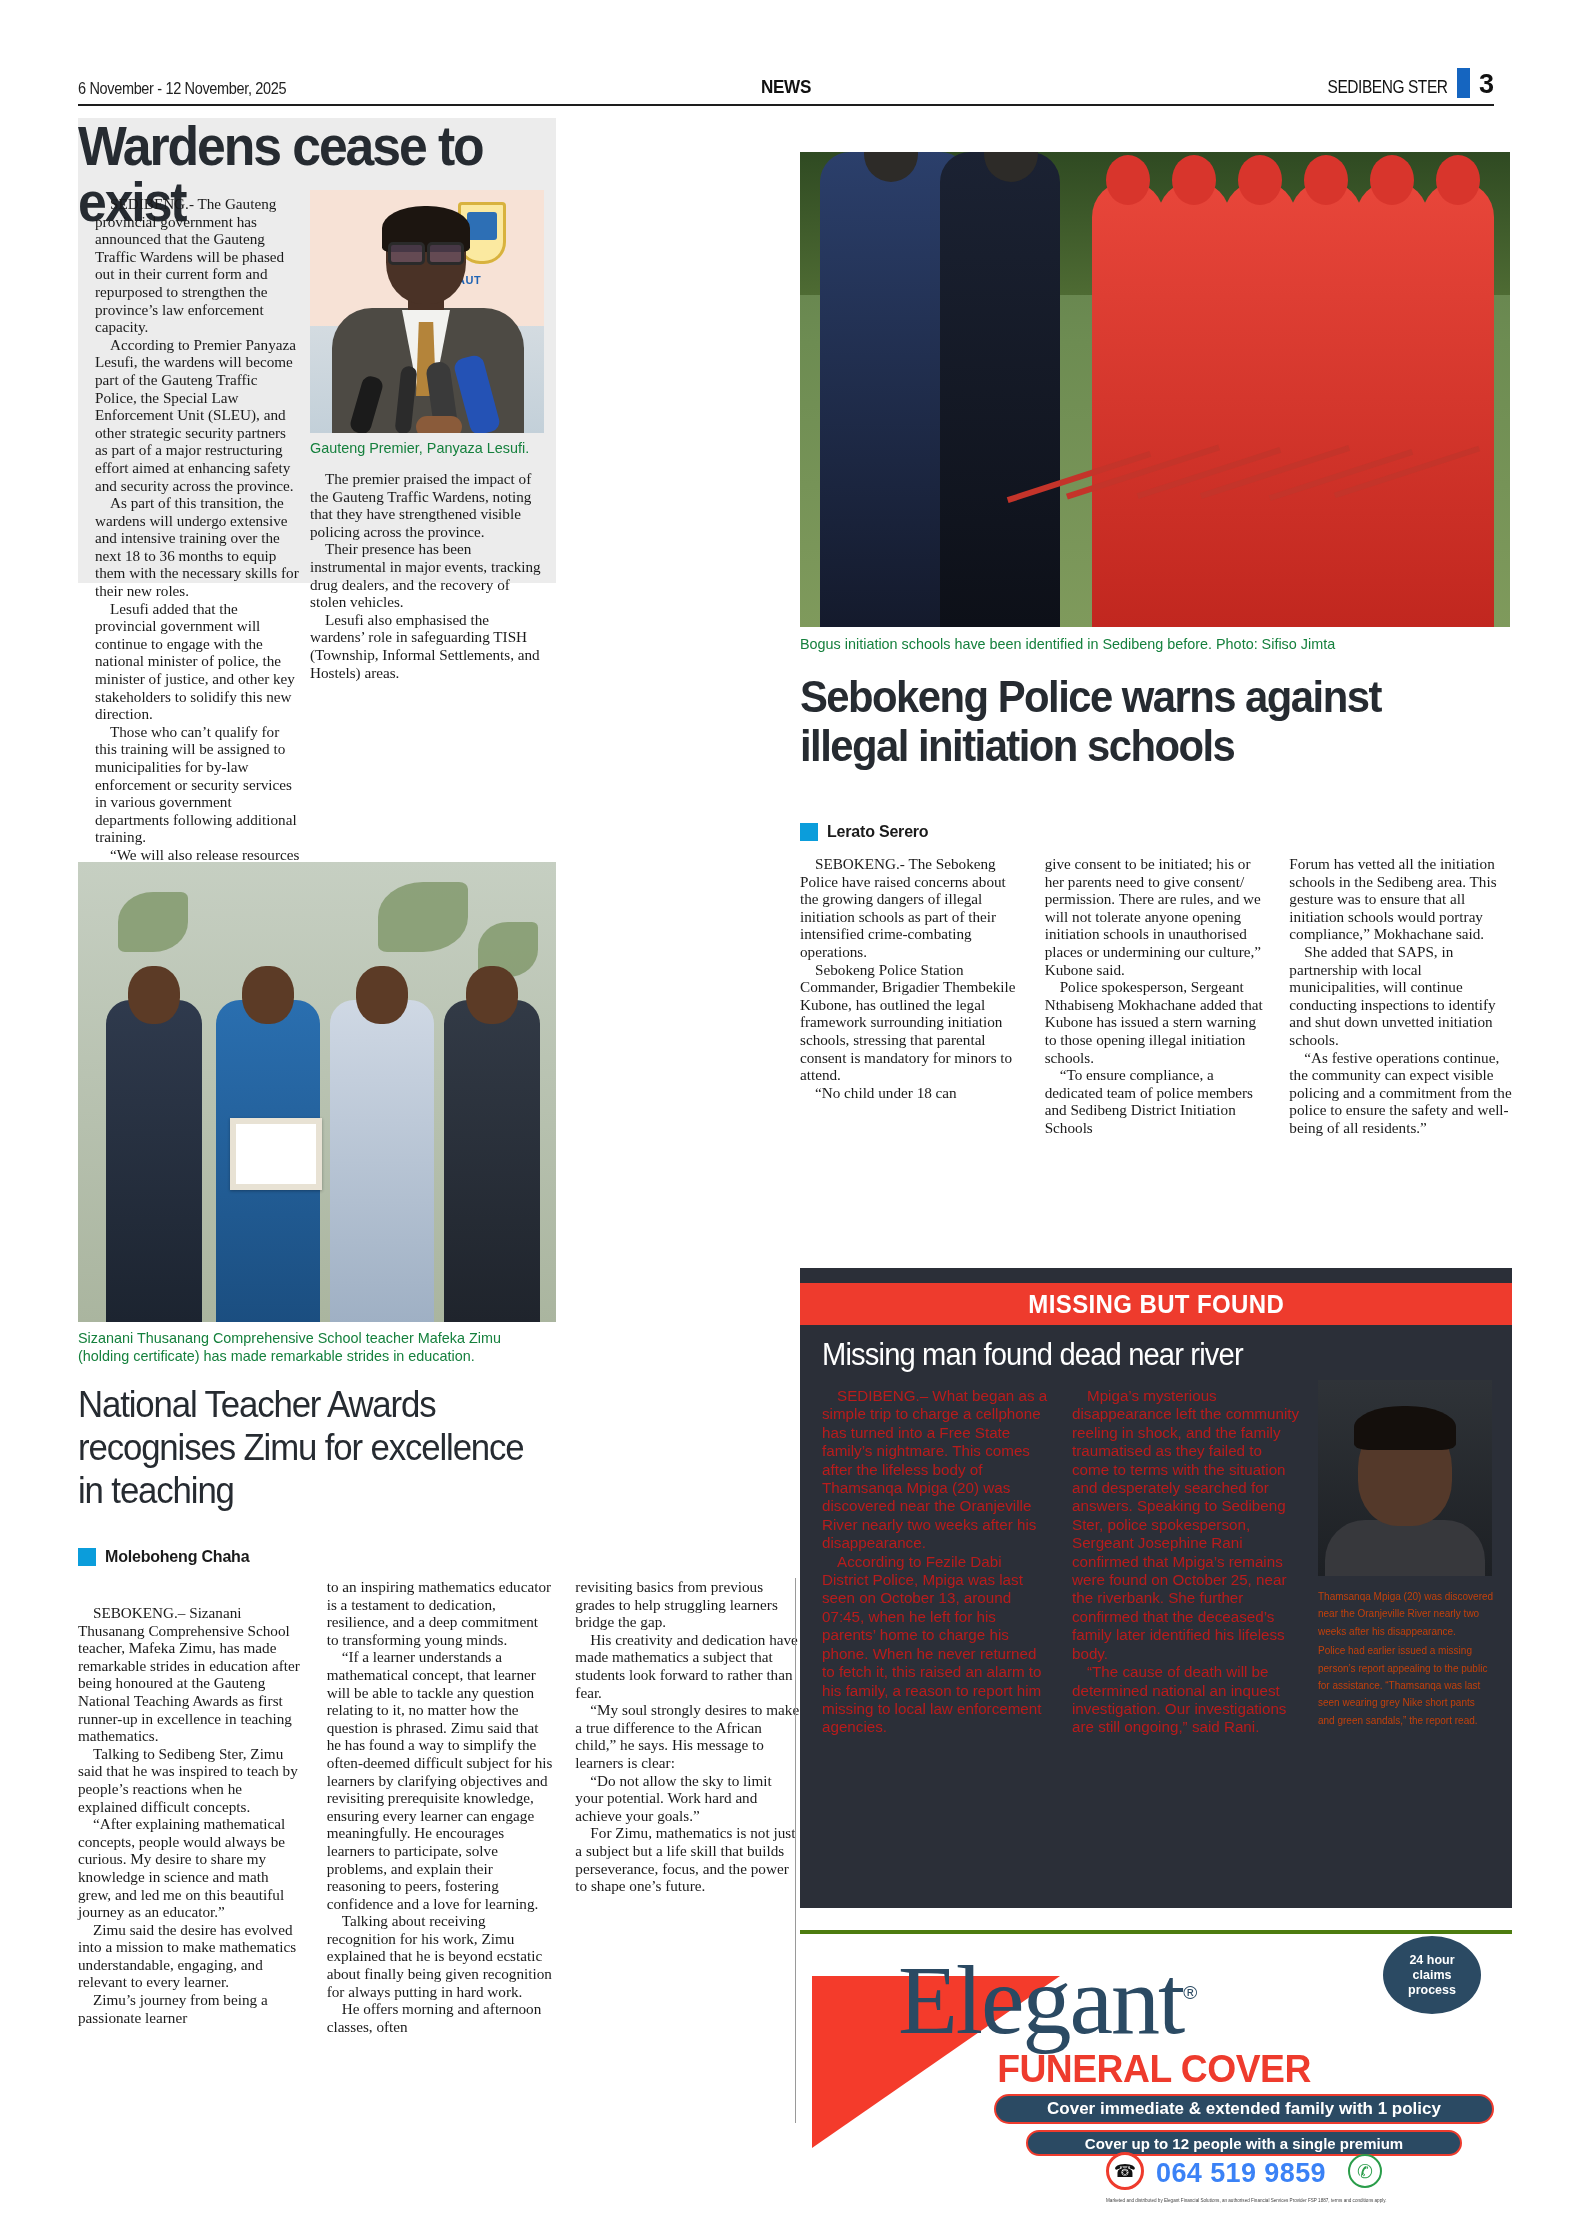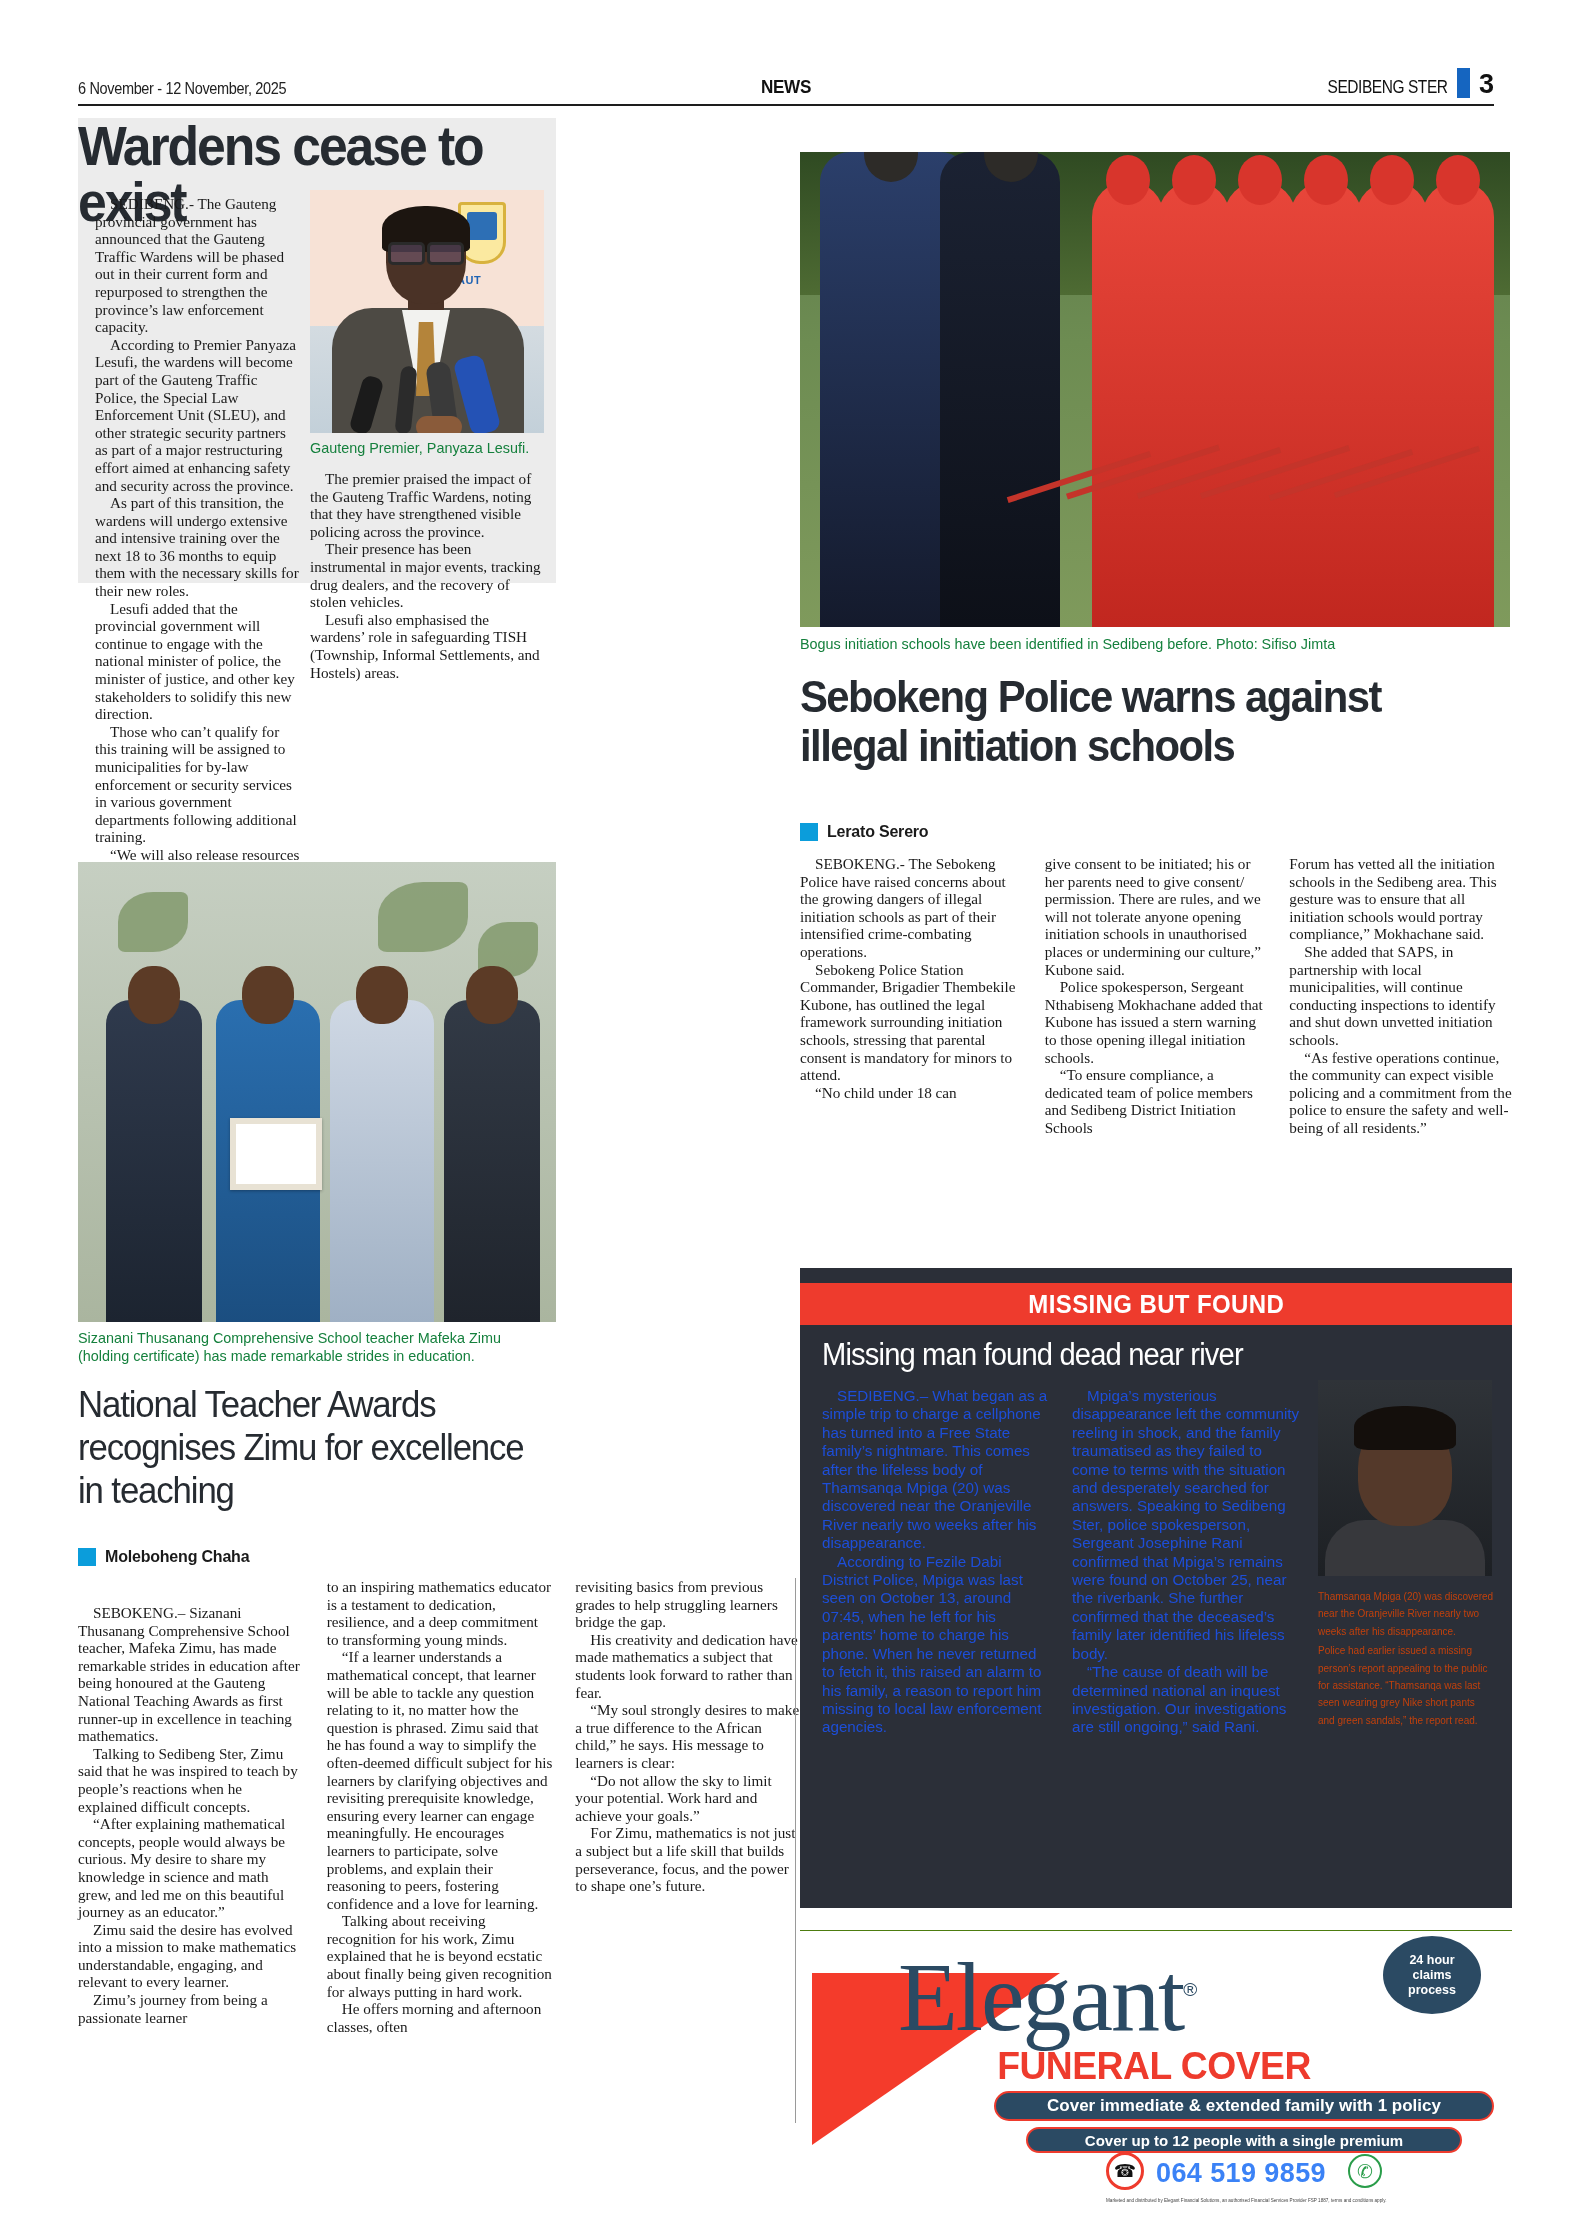--- a/index.html
+++ b/index.html
@@ -134,35 +134,35 @@
   .mbf { position: absolute; left: 800px; top: 1268px; width: 712px; height: 640px; background: #2b2f38; }
   .mbf-band { position: absolute; left: 800px; top: 1283px; width: 712px; height: 42px; background: #ee3b2d;
               display:flex; align-items:center; justify-content:center; }
   .mbf-band span { font-family:"Liberation Sans",sans-serif; font-weight:bold; font-size:25px;
                    color:#fff; letter-spacing:.4px; transform: scaleX(.96); }
   .mbf-hl { position:absolute; left:822px; top:1338px; width:670px;
             font-family:"Liberation Sans",sans-serif; font-weight:400; font-size:31px; line-height:34px;
             color:#fff; letter-spacing:-.9px; transform:scaleX(.94); transform-origin:left top;}
   .mbf-cols { position:absolute; left:822px; top:1387px; width:480px; display:flex; gap:20px; }
   .mbf-cols > div { width: 230px; font-family:"Liberation Sans",sans-serif; font-size:15.2px;
-                    line-height:18.4px; color:#1d4ed8; }
+                    line-height:18.4px; color:#b91c1c; }
   .mbf-cols p { text-indent: 15px; margin: 0; }
   .mbf-photo { position:absolute; left:1318px; top:1380px; width:174px; height:196px; overflow:hidden; background:#3b3b3b;}
   .p4 { position:absolute; inset:0; background: linear-gradient(180deg,#2f3338,#1d2024); }
   .p4 .face{position:absolute;left:50%;translate:-50% 0;top:38px;width:94px;height:108px;background:#54392a;border-radius:46% 46% 42% 42%;}
   .p4 .hair{position:absolute;left:50%;translate:-50% 0;top:26px;width:102px;height:44px;background:#140f0c;border-radius:48% 48% 14% 14%;}
   .p4 .shoulders{position:absolute;left:50%;translate:-50% 0;bottom:0;width:160px;height:56px;background:#37383c;border-radius:40px 40px 0 0;}
   .mbf-photocap { position:absolute; left:1318px; top:1588px; width:176px;
                   font-family:"Liberation Sans",sans-serif; font-size:10px; line-height:17.4px; color:#c2410c;}
   .mbf-photocap p { margin:0; }
   .mbf-photocap p + p { margin-top: 2px; }
 
   
   .ad { position:absolute; left:800px; top:1930px; width:712px; height:238px; background:#fff;
-        border-top:1px solid #4d7c0f; }
+        border-top:4px solid #4d7c0f; }
   .ad-inner { position:absolute; inset:0; overflow:hidden; }
   .ad-tri { position:absolute; left:12px; top:42px; width:0; height:0;
             border-left: 248px solid #f43b2b; border-bottom: 172px solid transparent; }
   .ad-logo { position:absolute; left:98px; top:10px;
              font-family:"Liberation Serif", serif; font-size:98px; line-height:98px;
              color:#2b4a63; letter-spacing:-2px; }
   .ad-reg { font-family:"Liberation Sans",sans-serif; font-size:19px; vertical-align: super;
             color:#2b4a63; }
   .ad-sub { position:absolute; left:194px; top:114px; font-family:"Liberation Sans",sans-serif;
             font-weight:bold; font-size:38px; color:#ee3b2d; letter-spacing:-.5px; transform:scaleX(.98);}

